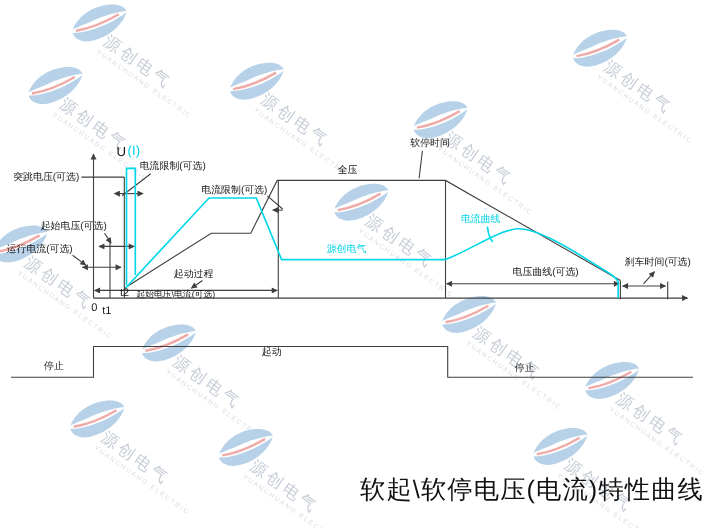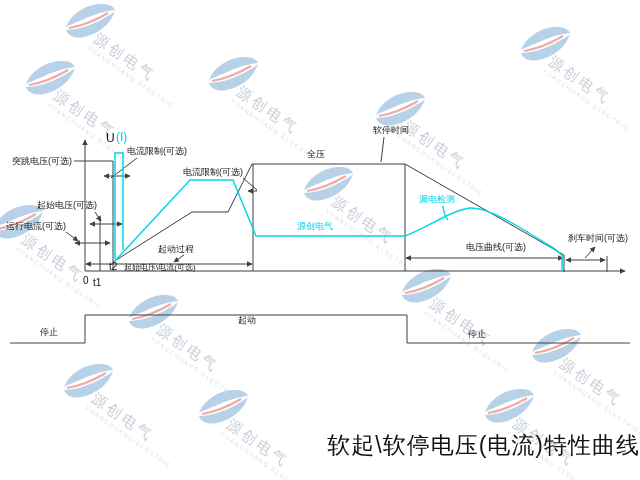--- a/index.html
+++ b/index.html
@@ -181,21 +181,21 @@
   <div class="lbl" style="left:12px;top:157px">突跳电压(可选)</div>
   <div class="lbl" style="left:127px;top:147px">电流限制(可选)</div>
   <div class="lbl" style="left:37px;top:201px">起始电压(可选)</div>
   <div class="lbl" style="left:6px;top:222px">运行电流(可选)</div>
   <div class="lbl" style="left:183px;top:168px">电流限制(可选)</div>
   <div class="lbl" style="left:158px;top:245px">起动过程</div>
   <div class="lbl small" style="left:124px;top:264px">起始电压\电流(可选)</div>
   <div class="lbl" style="left:307px;top:150px">全压</div>
   <div class="lbl" style="left:373px;top:126px">软停时间</div>
   <div class="lbl cy" style="left:297px;top:222px">源创电气</div>
-  <div class="lbl cy" style="left:419px;top:195px">漏电检测</div>
+  <div class="lbl cy" style="left:419px;top:195px">电流曲线</div>
   <div class="lbl" style="left:466px;top:243px">电压曲线(可选)</div>
   <div class="lbl" style="left:568px;top:234px">刹车时间(可选)</div>
 
   <div class="lbl axis" style="left:83px;top:276px">0</div>
   <div class="lbl axis" style="left:93px;top:278px">t1</div>
   <div class="lbl axis" style="left:109px;top:262px">t2</div>
 
   <div class="lbl" style="left:40px;top:328px">停止</div>
   <div class="lbl" style="left:238px;top:316px">起动</div>
   <div class="lbl" style="left:468px;top:330px">停止</div>

